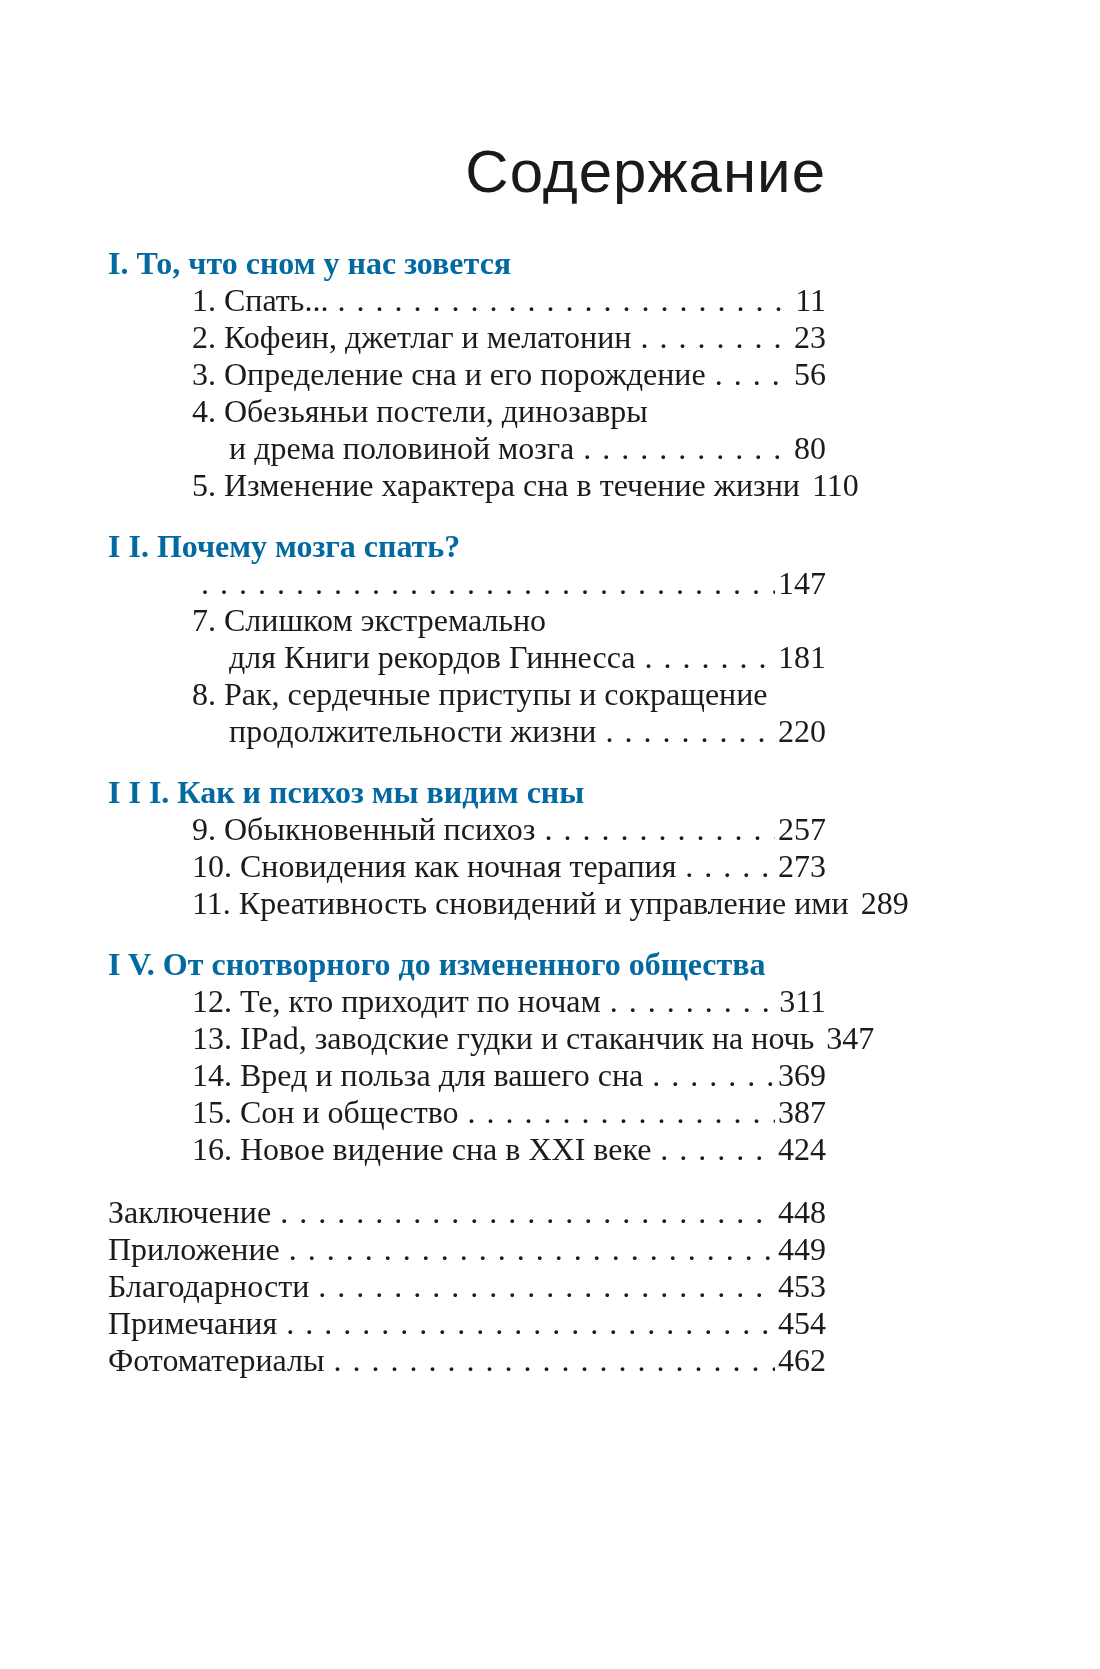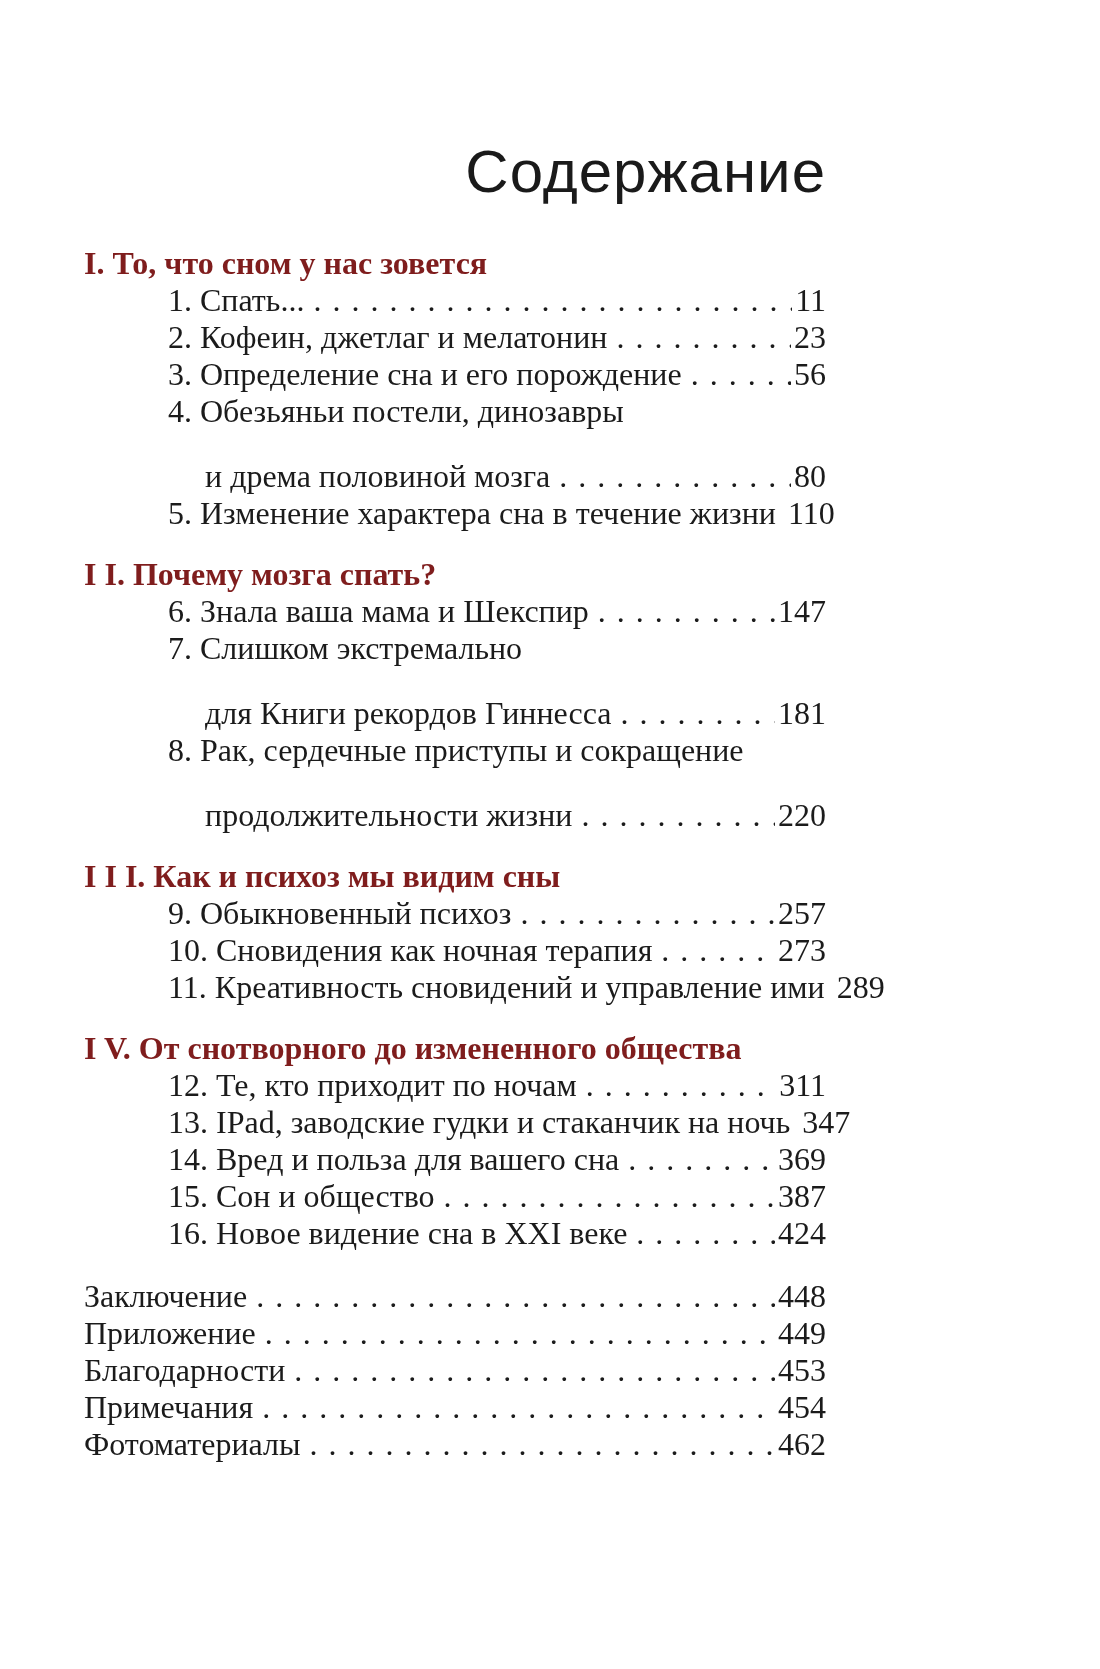--- a/index.html
+++ b/index.html
@@ -8,50 +8,50 @@
     width: 1100px;
     height: 1669px;
     position: relative;
     overflow: hidden;
     font-family: "Liberation Serif", serif;
     color: #1b1b1b;
   }
   .page {
     width: 1008px;
     height: 1669px;
-    padding: 140px 182px 0 84px;
+    padding: 140px 182px 0 108px;
   }
   .title {
     font-family: "Liberation Sans", sans-serif;
     font-weight: 400;
     font-size: 60px;
     line-height: 1.08;
     letter-spacing: 1px;
     text-align: right;
     color: #1a1a1a;
     margin-bottom: 40px;
   }
   .toc-section { margin-top: 24px; }
   .back-matter { margin-top: 26px; font-family: Liberation Serif, serif; }
   .section-heading {
     font-size: 32px;
     font-weight: 700;
     line-height: 37px;
-    color: #7f1d1d;
+    color: #0369a1;
     white-space: nowrap;
   }
   .row {
     display: flex;
     align-items: flex-end;
     font-size: 32px;
     line-height: 37px;
     white-space: nowrap;
   }
   .entries .row { padding-left: 84px; }
-  .entries .row.cont { padding-left: 121px; margin-top: 28px; }
+  .entries .row.cont { padding-left: 121px; }
   .entry-text { flex: 0 0 auto; }
   .leader {
     flex: 1 1 auto;
     min-width: 0;
     overflow: hidden;
     white-space: nowrap;
     letter-spacing: 11px;
     margin-left: 9px;
     margin-right: 3px;
     color: #1b1b1b;
@@ -95,21 +95,20 @@
     <span class="entry-text">5. Изменение характера сна в течение жизни</span>
     <span class="leader">..........................................................................................</span>
     <span class="pagenum">110</span>
   </div>
         </div>
   </section>
       <section class="toc-section">
     <h2 class="section-heading">I I. Почему мозга спать?</h2>
     <div class="entries">
           <div class="row">
-    <span class="entry-text">6. Знала ваша мама и Шекспир</span>
     <span class="leader">..........................................................................................</span>
     <span class="pagenum">147</span>
   </div>
           <div class="row nopage">
     <span class="entry-text">7. Слишком экстремально</span>
 
   </div>
           <div class="row cont">
     <span class="entry-text">для Книги рекордов Гиннесса</span>
     <span class="leader">..........................................................................................</span>

